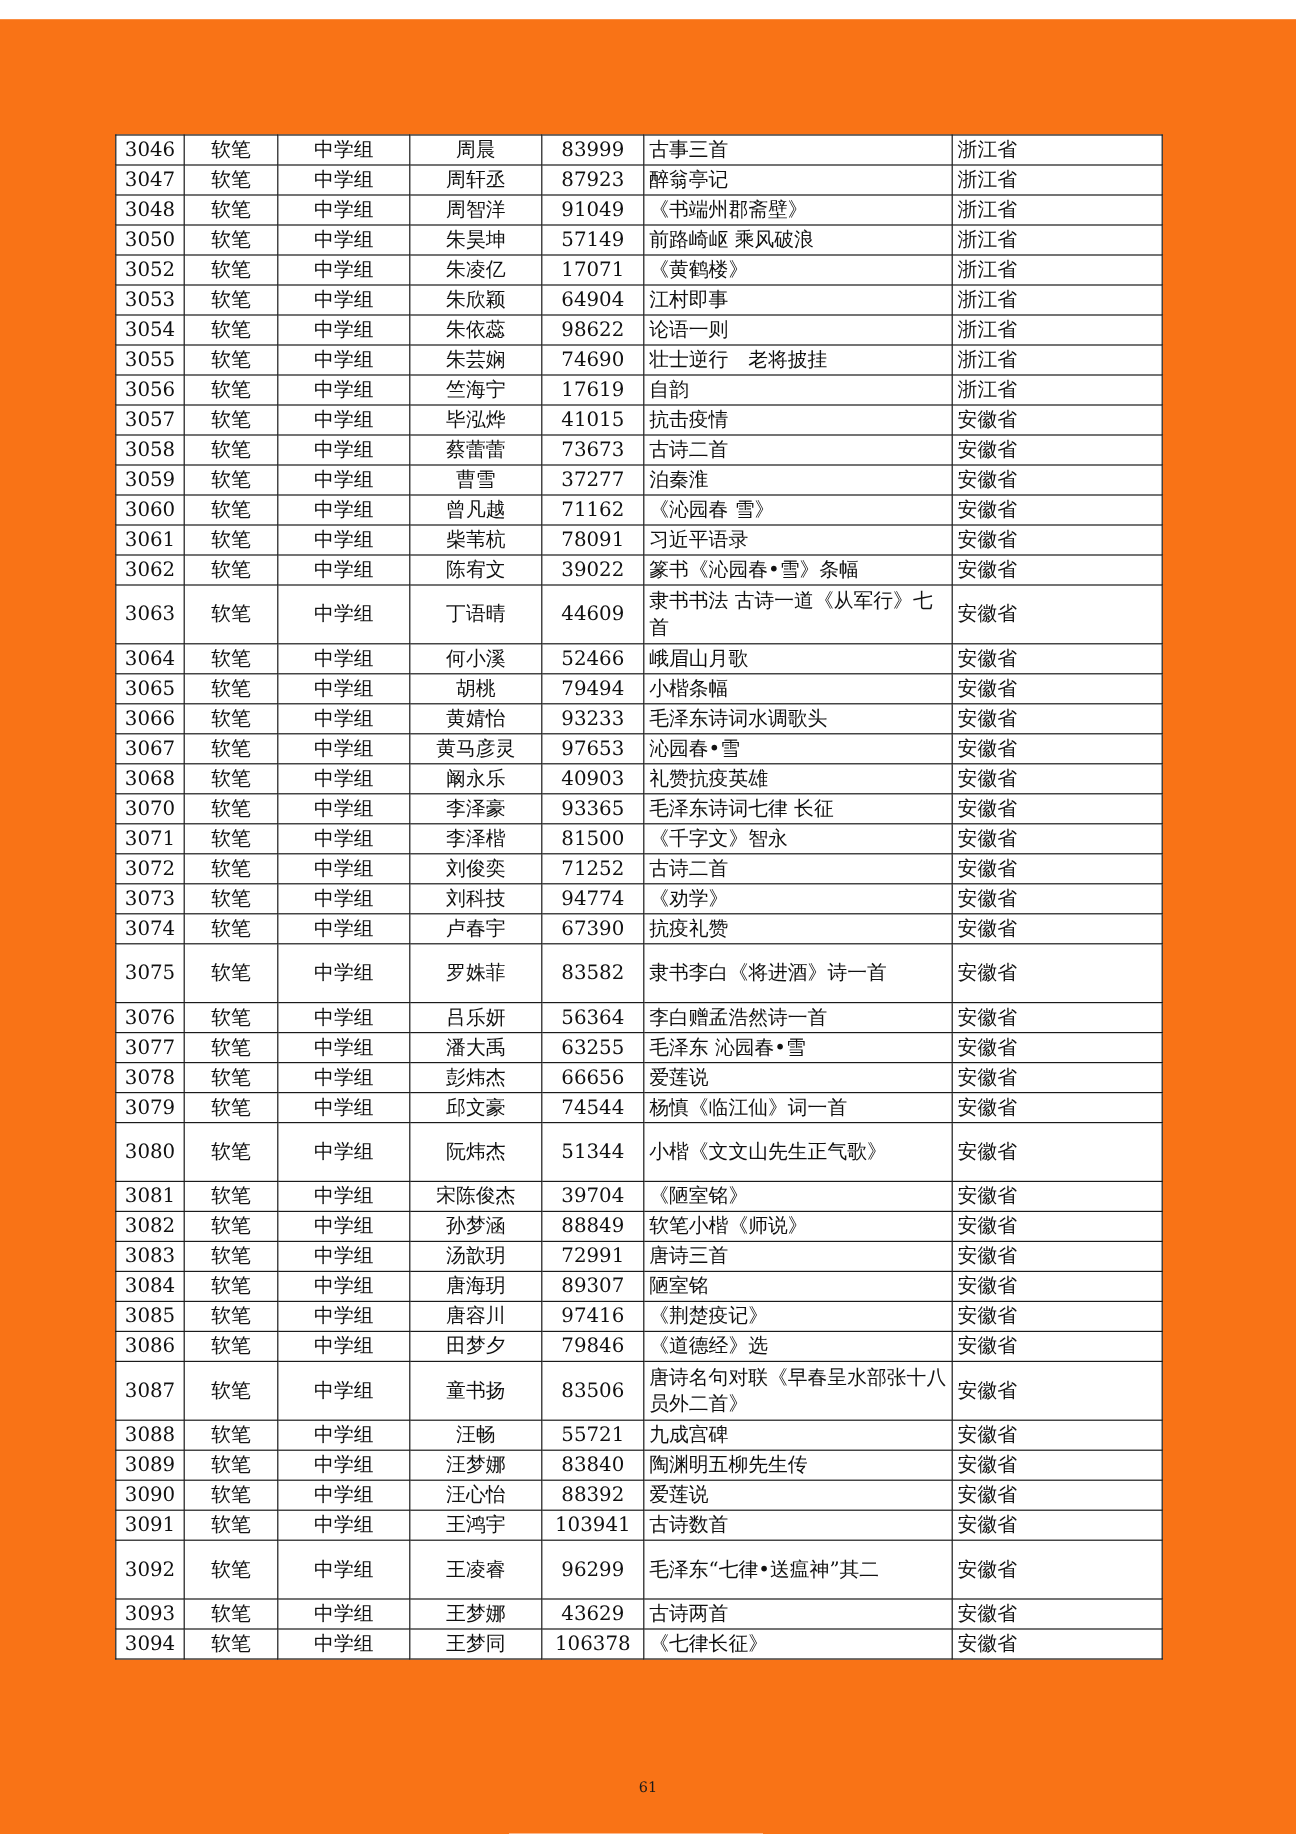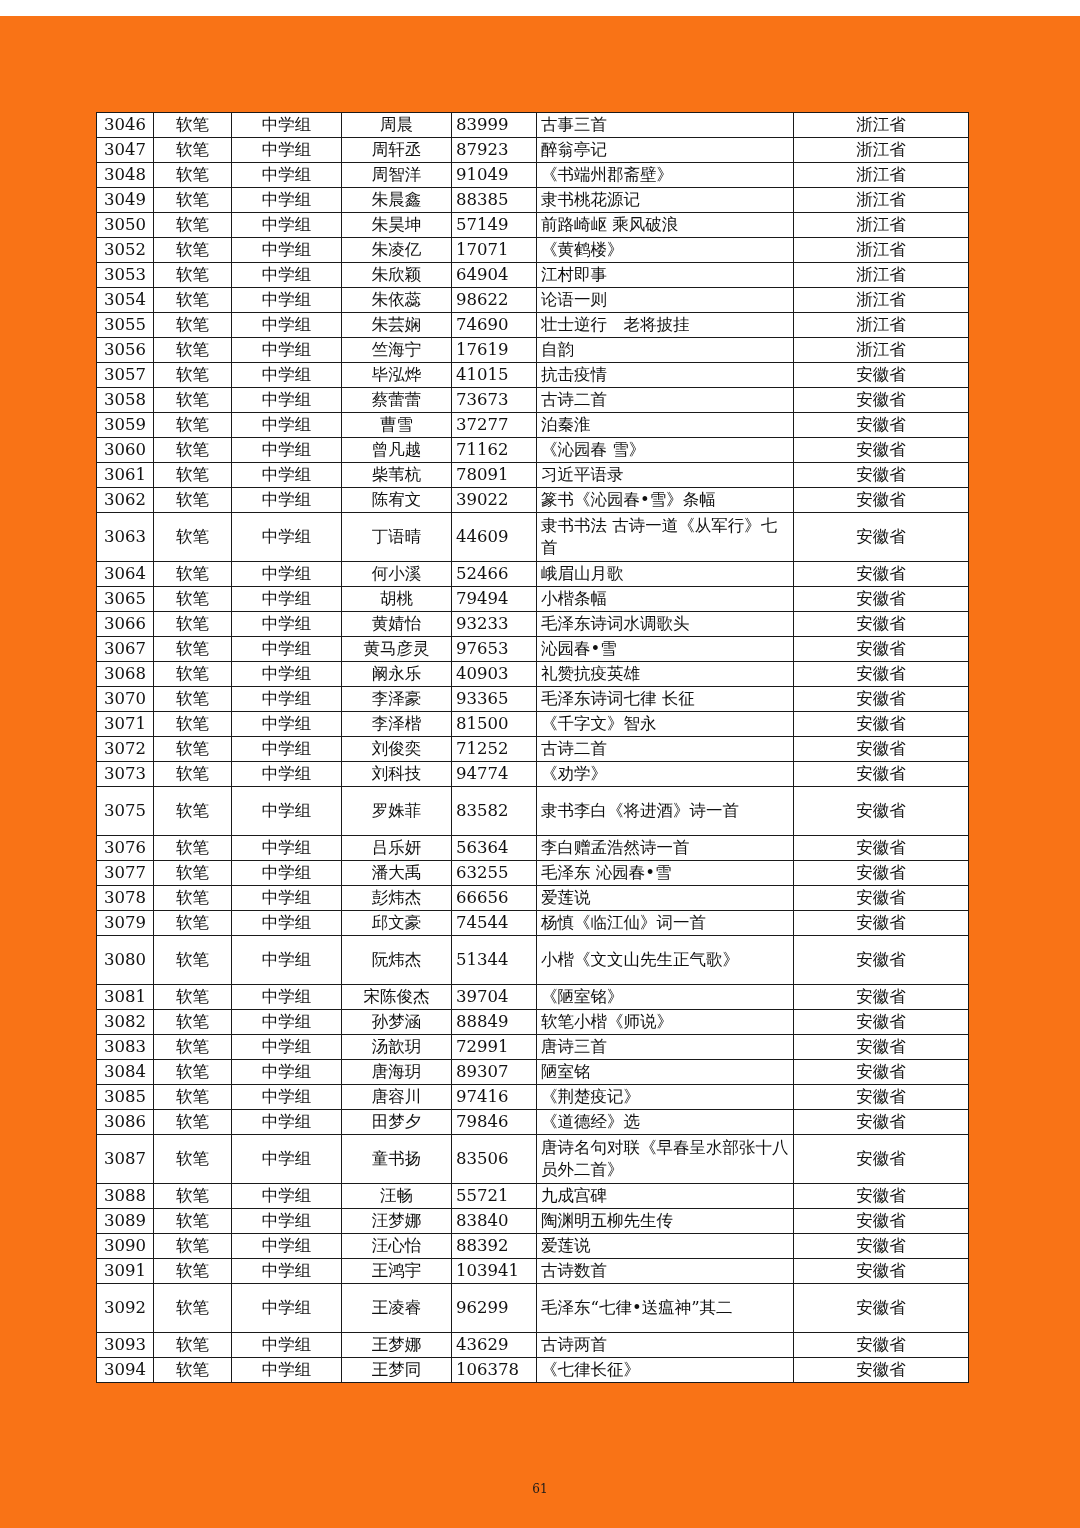--- a/index.html
+++ b/index.html
@@ -51,23 +51,23 @@
   col.c-group { width: 110px; }
   col.c-name  { width: 110px; }
   col.c-num   { width: 85px; }
   col.c-title { width: 257px; }
   col.c-prov  { width: 175px; }
 
   td.id    { text-align: center; }
   td.type  { text-align: center; }
   td.group { text-align: center; }
   td.name  { text-align: center; }
-  td.num   { }
+  td.num   { text-align: center; }
   td.title { text-align: left; }
-  td.prov  { text-align: center; }
+  td.prov  { text-align: left; }
 
   tr.r1 td { height: 24px; }
   tr.r2 td { height: 49px; }
 
   td.title .t-inner {
     display: block;
     line-height: 22px;
     word-break: break-all;
   }
 
@@ -126,31 +126,20 @@
             <td class="type">软笔</td>
             <td class="group">中学组</td>
             <td class="name">周智洋</td>
             <td class="num">91049</td>
             <td class="title">
               <span class="t-inner"> 《书端州郡斋壁》</span>
             </td>
             <td class="prov">浙江省</td>
           </tr>
           <tr class="r1">
-            <td class="id">3049</td>
-            <td class="type">软笔</td>
-            <td class="group">中学组</td>
-            <td class="name">朱晨鑫</td>
-            <td class="num">88385</td>
-            <td class="title">
-              <span class="t-inner">隶书桃花源记</span>
-            </td>
-            <td class="prov">浙江省</td>
-          </tr>
-          <tr class="r1">
             <td class="id">3050</td>
             <td class="type">软笔</td>
             <td class="group">中学组</td>
             <td class="name">朱昊坤</td>
             <td class="num">57149</td>
             <td class="title">
               <span class="t-inner">前路崎岖 乘风破浪</span>
             </td>
             <td class="prov">浙江省</td>
           </tr>
@@ -375,20 +364,31 @@
             <td class="prov">安徽省</td>
           </tr>
           <tr class="r1">
             <td class="id">3073</td>
             <td class="type">软笔</td>
             <td class="group">中学组</td>
             <td class="name">刘科技</td>
             <td class="num">94774</td>
             <td class="title">
               <span class="t-inner"> 《劝学》</span>
+            </td>
+            <td class="prov">安徽省</td>
+          </tr>
+          <tr class="r1">
+            <td class="id">3074</td>
+            <td class="type">软笔</td>
+            <td class="group">中学组</td>
+            <td class="name">卢春宇</td>
+            <td class="num">67390</td>
+            <td class="title">
+              <span class="t-inner">抗疫礼赞</span>
             </td>
             <td class="prov">安徽省</td>
           </tr>
           <tr class="r2">
             <td class="id">3075</td>
             <td class="type">软笔</td>
             <td class="group">中学组</td>
             <td class="name">罗姝菲</td>
             <td class="num">83582</td>
             <td class="title">

